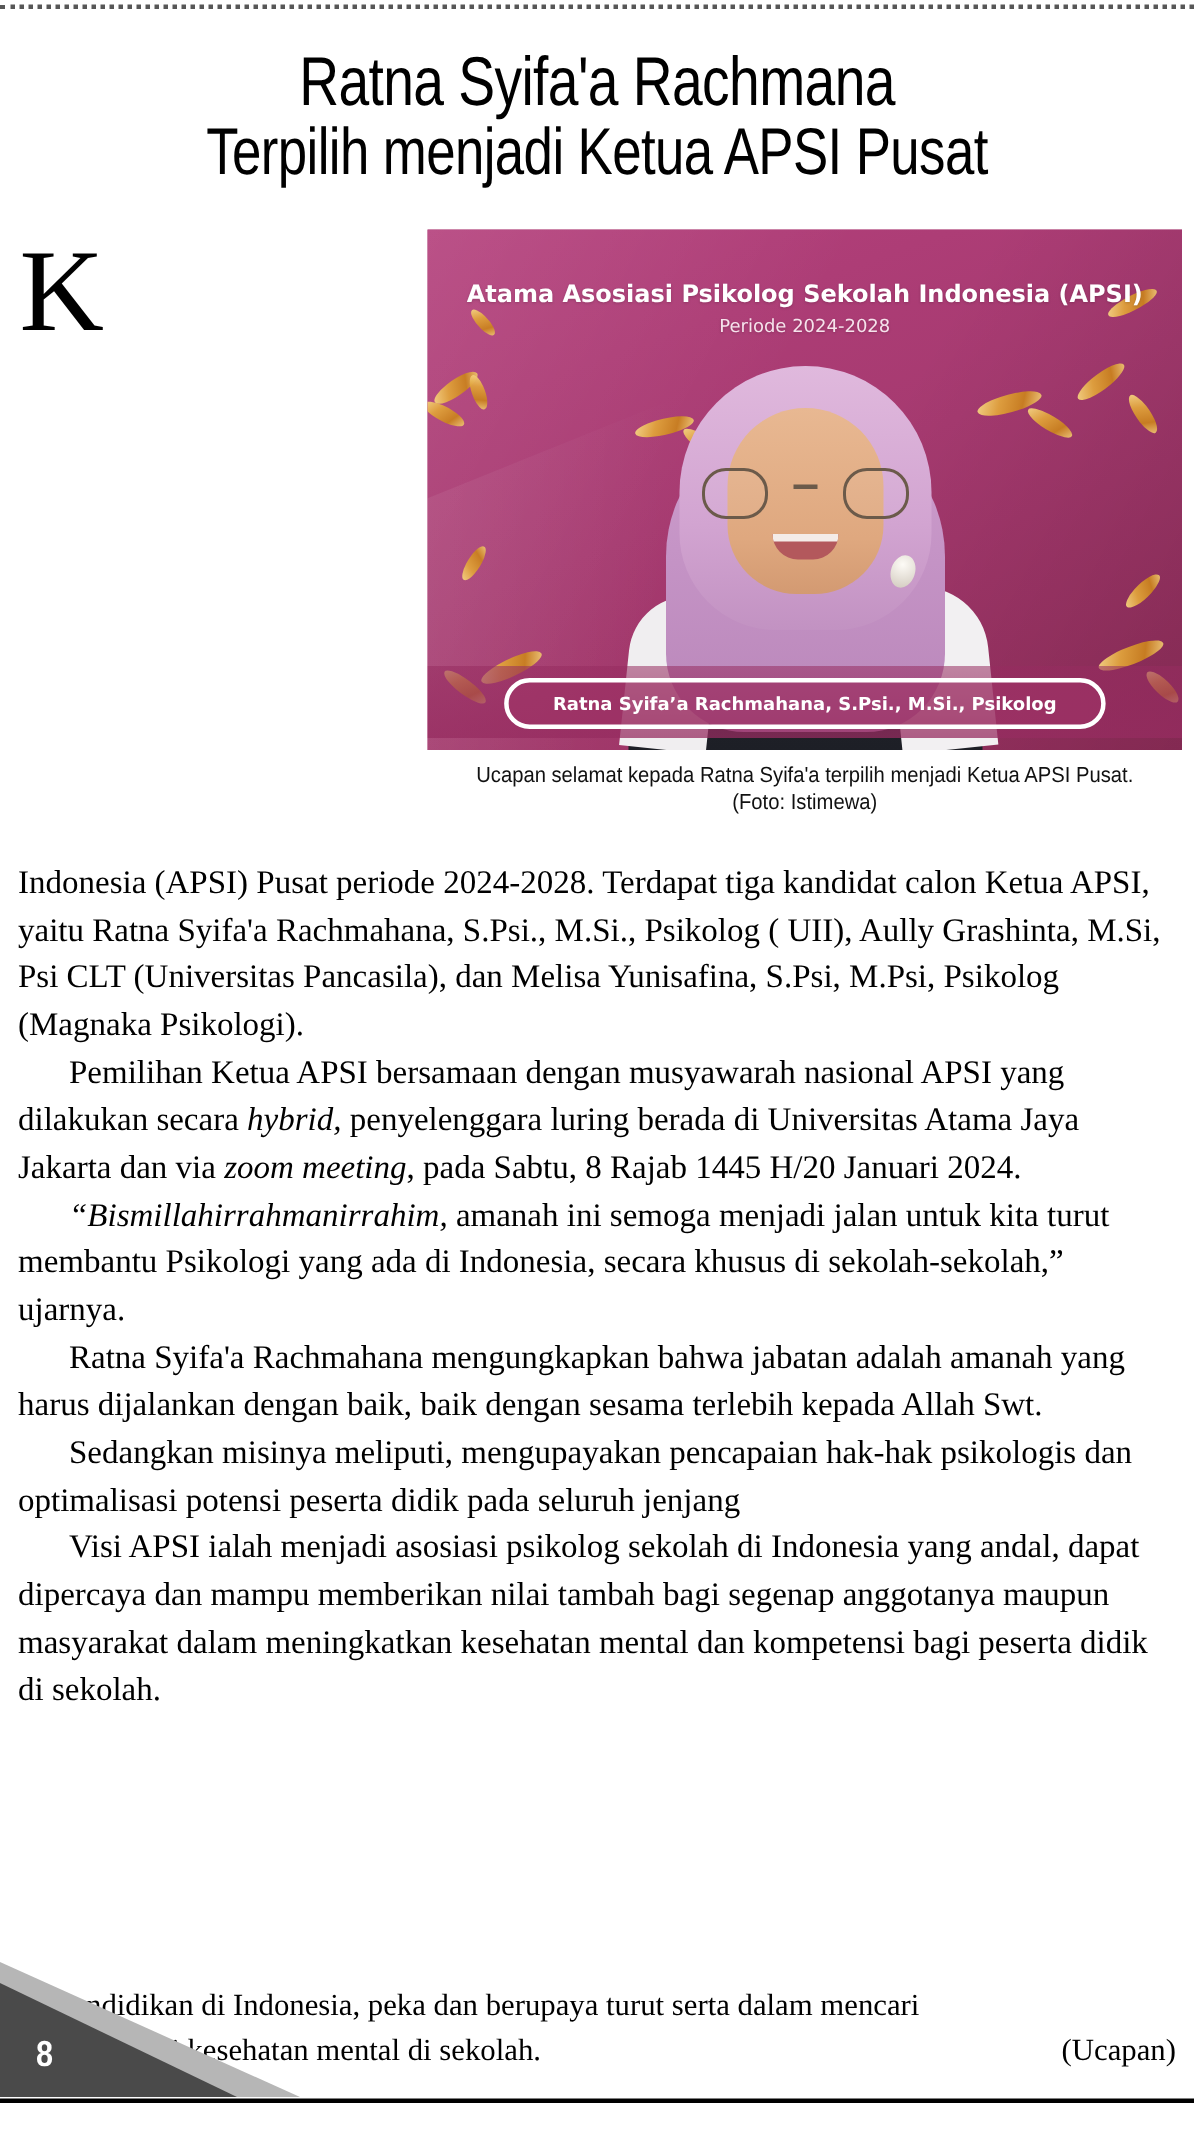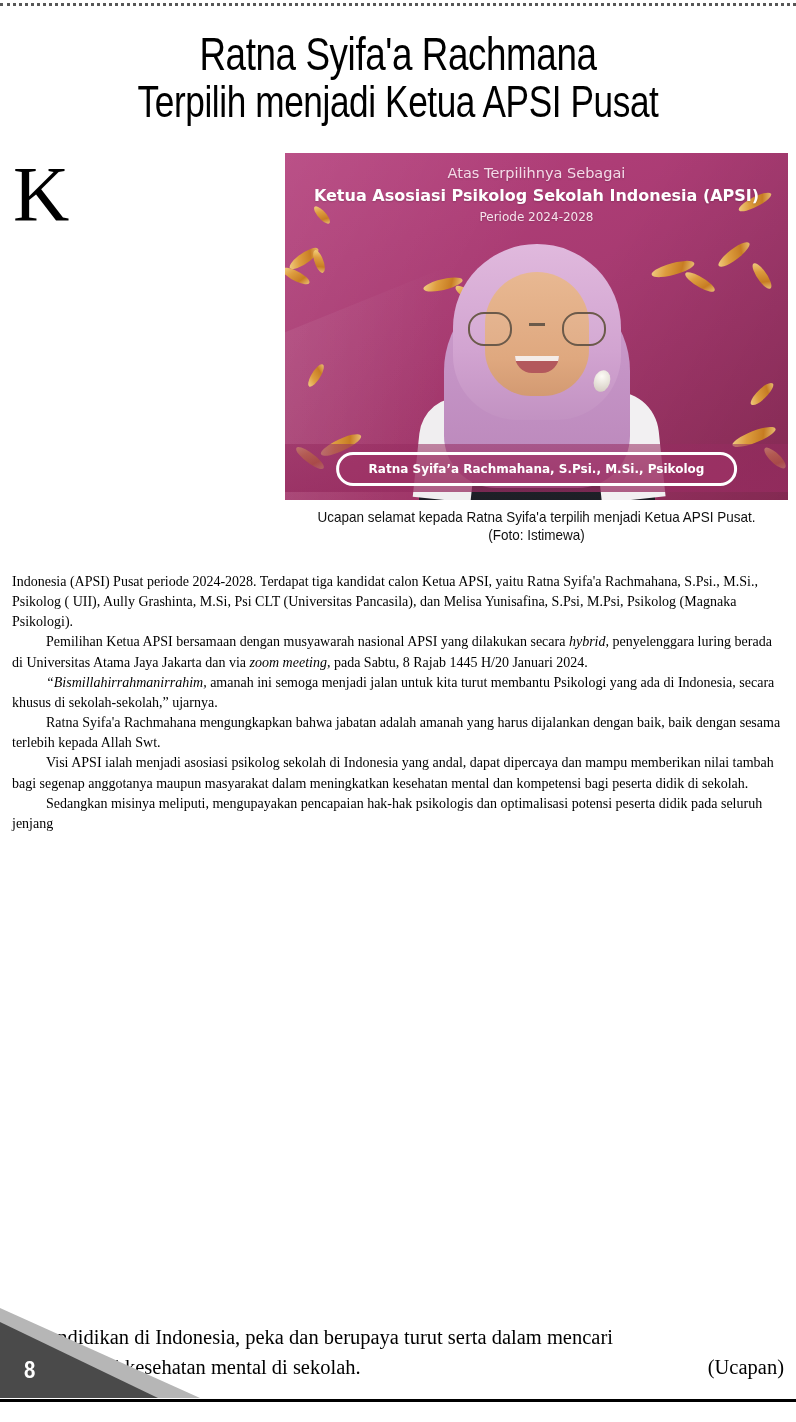--- a/index.html
+++ b/index.html
@@ -232,21 +232,21 @@
     margin-top: 2px;
     font-family: "Liberation Serif", serif;
   }
 
   
   .body-text {
     position: absolute;
     top: 572px;
     left: 12px;
     width: 772px;
-    font-size: 14px;
+    font-size: 22px;
     line-height: 1.44;
   }
   .body-text p {
     margin: 0;
   }
   .body-text p.ind { text-indent: 34px; }
   .body-text i { }
 
   
   .tail {
@@ -332,41 +332,40 @@
       <div class="hijab-body"></div>
       <div class="hijab-top"></div>
       <div class="face"></div>
       <div class="glasses-l"></div>
       <div class="glasses-r"></div>
       <div class="glasses-bridge"></div>
       <div class="mouth"></div>
       <div class="brooch"></div>
     </div>
 
-    <div class="ph-text ph-l1">Atas Terpilihnya Sebagai</div>
-    <div class="ph-text ph-l2">Ketua Asosiasi Psikolog Sekolah Indonesia (APSI)</div>
+    <div class="ph-text ph-l2">Atama Asosiasi Psikolog Sekolah Indonesia (APSI)</div>
     <div class="ph-text ph-l3">Periode 2024-2028</div>
 
     <div class="pill-strip"></div>
     <div class="name-pill">Ratna Syifa’a Rachmahana, S.Psi., M.Si., Psikolog</div>
   </div>
   <figcaption class="caption">Ucapan selamat kepada Ratna Syifa'a terpilih menjadi Ketua APSI Pusat. (Foto: Istimewa)</figcaption>
 </figure>
 
 <div class="col1">
   <span class="dropcap">K</span>
 </div>
 
 <div class="body-text">
     <p><span>Indonesia (APSI) Pusat periode 2024-2028. Terdapat tiga kandidat calon Ketua APSI, yaitu Ratna Syifa'a Rachmahana, S.Psi., M.Si., Psikolog ( UII), Aully Grashinta, M.Si, Psi CLT (Universitas Pancasila), dan Melisa Yunisafina, S.Psi, M.Psi, Psikolog (Magnaka Psikologi).</span></p>
     <p class="ind"><span> Pemilihan Ketua APSI bersamaan dengan musyawarah nasional APSI yang dilakukan secara </span><i>hybrid,</i><span> penyelenggara luring berada di Universitas Atama Jaya Jakarta dan via </span><i>zoom meeting</i><span>, pada Sabtu, 8 Rajab 1445 H/20 Januari 2024.</span></p>
     <p class="ind"><i>“Bismillahirrahmanirrahim,</i><span> amanah ini semoga menjadi jalan untuk kita turut membantu Psikologi yang ada di Indonesia, secara khusus di sekolah-sekolah,” ujarnya.</span></p>
     <p class="ind"><span>Ratna Syifa'a Rachmahana mengungkapkan bahwa jabatan adalah amanah yang harus dijalankan dengan baik, baik dengan sesama terlebih kepada Allah Swt.</span></p>
+    <p class="ind"><span>Sedangkan misinya meliputi, mengupayakan pencapaian hak-hak psikologis dan optimalisasi potensi peserta didik pada seluruh jenjang</span></p>
     <p class="ind"><span>Visi APSI ialah menjadi asosiasi psikolog sekolah di Indonesia yang andal, dapat dipercaya dan mampu memberikan nilai tambah bagi segenap anggotanya maupun masyarakat dalam meningkatkan kesehatan mental dan kompetensi bagi peserta didik di sekolah.</span></p>
-    <p class="ind"><span>Sedangkan misinya meliputi, mengupayakan pencapaian hak-hak psikologis dan optimalisasi potensi peserta didik pada seluruh jenjang</span></p>
   </div>
 
 <div class="tail">
   <div class="ln1">pendidikan di Indonesia, peka dan berupaya turut serta dalam mencari</div>
   <div class="ln2">
     <span>solusi kesehatan mental di sekolah.</span>
     <span class="byline">(Ucapan)</span>
   </div>
 </div>
 

